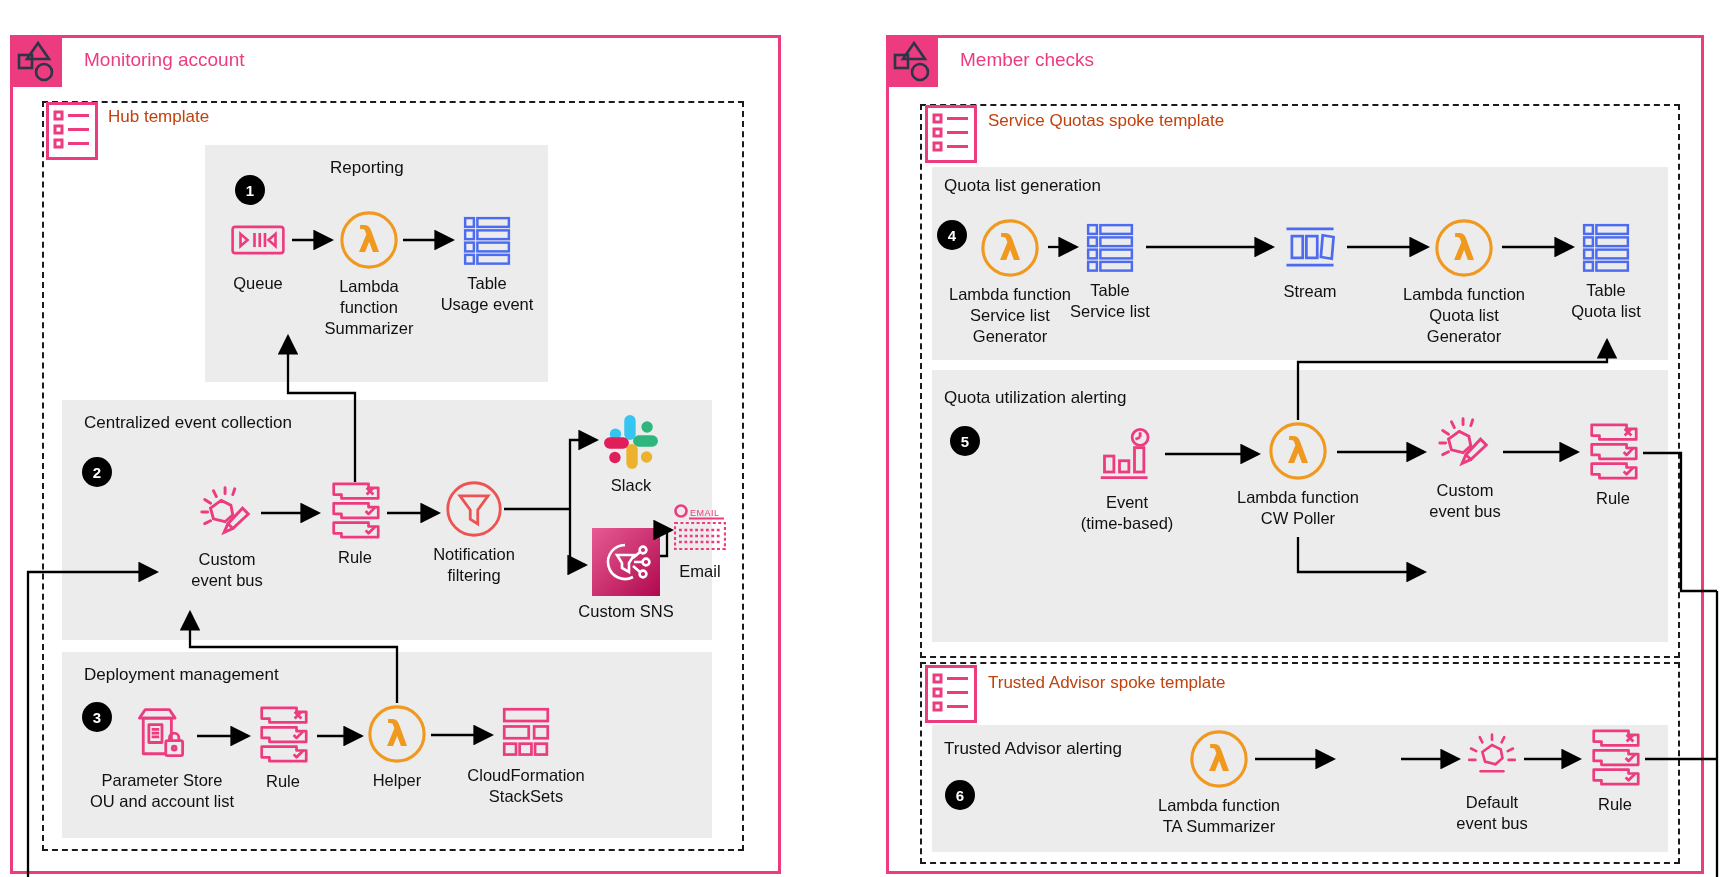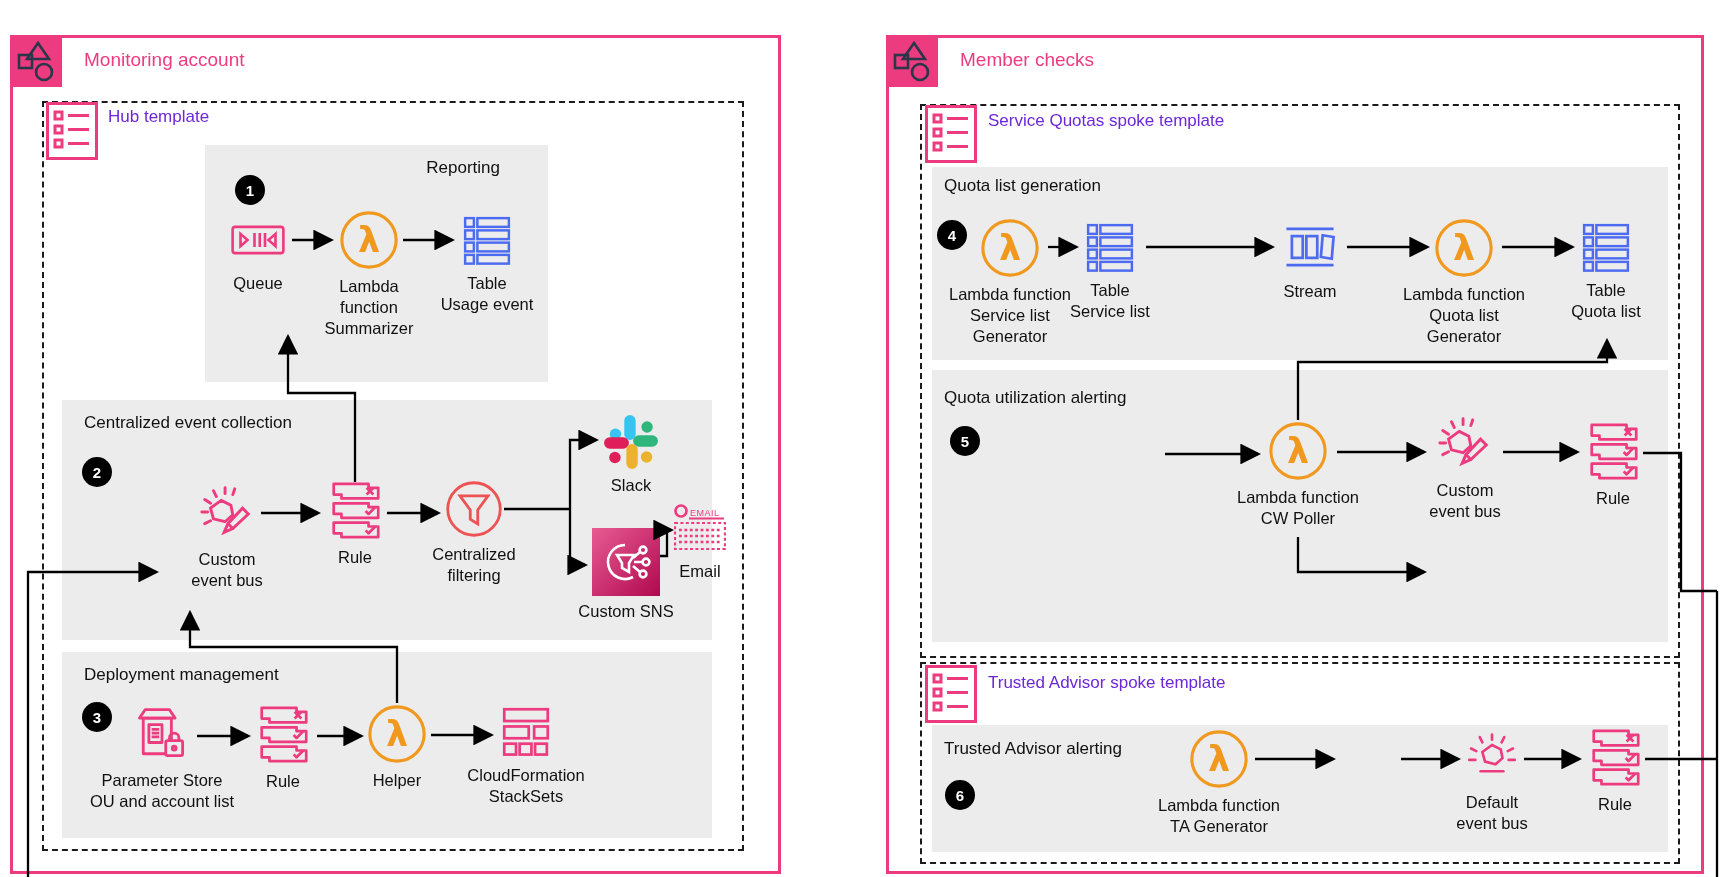--- a/index.html
+++ b/index.html
@@ -5,25 +5,25 @@
   html,body{margin:0;padding:0;background:#fff;}
   body{font-family:"Liberation Sans","DejaVu Sans",sans-serif;color:#111;}
   #canvas{position:relative;width:1728px;height:877px;background:#fff;overflow:hidden;margin-top:25px;}
 
   .acct-box{position:absolute;border:3px solid #ED3B80;background:#fff;}
   .acct-icon{position:absolute;}
   .acct-title{position:absolute;font-size:19px;color:#ED3B80;white-space:nowrap;}
 
   .dash-box{position:absolute;border:2px dashed #1b1b1b;}
   .tpl-icon{position:absolute;background:#fff;}
-  .tpl-label{position:absolute;font-size:17px;color:#6d28d9;white-space:nowrap;}
+  .tpl-label{position:absolute;font-size:17px;color:#c2410c;white-space:nowrap;}
 
   .sect{position:absolute;background:#ECECEC;}
   .sect-title{position:absolute;font-size:17px;color:#111;white-space:nowrap;}
-  .sect-title.ctr{text-align:right;}
+  .sect-title.ctr{text-align:left;}
 
   .badge{position:absolute;width:30px;height:30px;border-radius:50%;background:#000;color:#fff;
          font-weight:bold;font-size:15px;display:flex;align-items:center;justify-content:center;}
 
   .node{position:absolute;text-align:center;}
   .node .ic{display:block;margin:0 auto 5px auto;}
   .lb{font-size:16.5px;line-height:21px;color:#111;}
 
   svg.overlay{position:absolute;left:0;top:0;pointer-events:none;}
   .cn{stroke:#000;stroke-width:2.3;fill:none;}
@@ -270,21 +270,21 @@
   <div class="node" style="left:305px;top:457px;width:100px">
     <svg class="ic pinkstroke" width="60" height="60">
         <use href="#i-rule"></use>
       </svg>
     <div class="lb">Rule</div>
   </div>
   <div class="node" style="left:409px;top:454px;width:130px">
     <svg class="ic redstroke" width="60" height="60">
         <use href="#i-funnel"></use>
       </svg>
-    <div class="lb">Centralized</div>
+    <div class="lb">Notification</div>
     <div class="lb">filtering</div>
   </div>
   <div class="node" style="left:576px;top:389px;width:110px">
     <svg class="ic" width="56" height="56">
         <use href="#i-slack"></use>
       </svg>
     <div class="lb">Slack</div>
   </div>
   <div class="node" style="left:551px;top:503px;width:150px">
     <svg class="ic" width="68" height="68">
@@ -386,20 +386,27 @@
         <use href="#i-table"></use>
       </svg>
     <div class="lb">Table</div>
     <div class="lb">Quota list</div>
   </div>
 
   <div class="sect" style="left:932px;top:345px;width:736px;height:272px"></div>
   <div class="sect-title" style="left:944px;top:363px">Quota utilization alerting</div>
   <div class="badge" style="left:950px;top:401px">5</div>
 
+  <div class="node" style="left:1057px;top:402px;width:140px">
+    <svg class="ic pinkstroke" width="60" height="60">
+        <use href="#i-event"></use>
+      </svg>
+    <div class="lb">Event</div>
+    <div class="lb">(time-based)</div>
+  </div>
   <div class="node" style="left:1218px;top:395px;width:160px">
     <svg class="ic orangestroke" width="62" height="62">
         <use href="#i-lambda"></use>
       </svg>
     <div class="lb">Lambda function</div>
     <div class="lb">CW Poller</div>
   </div>
   <div class="node" style="left:1405px;top:388px;width:120px">
     <svg class="ic pinkstroke" width="62" height="62">
         <use href="#i-cbus"></use>
@@ -422,21 +429,21 @@
 
   <div class="sect" style="left:932px;top:700px;width:736px;height:127px"></div>
   <div class="sect-title" style="left:944px;top:714px">Trusted Advisor alerting</div>
   <div class="badge" style="left:945px;top:755px">6</div>
 
   <div class="node" style="left:1139px;top:703px;width:160px">
     <svg class="ic orangestroke" width="62" height="62">
         <use href="#i-lambda"></use>
       </svg>
     <div class="lb">Lambda function</div>
-    <div class="lb">TA Generator</div>
+    <div class="lb">TA Summarizer</div>
   </div>
   <div class="node" style="left:1437px;top:706px;width:110px">
     <svg class="ic pinkstroke" width="56" height="56">
         <use href="#i-dbus"></use>
       </svg>
     <div class="lb">Default</div>
     <div class="lb">event bus</div>
   </div>
   <div class="node" style="left:1565px;top:704px;width:100px">
     <svg class="ic pinkstroke" width="60" height="60">

